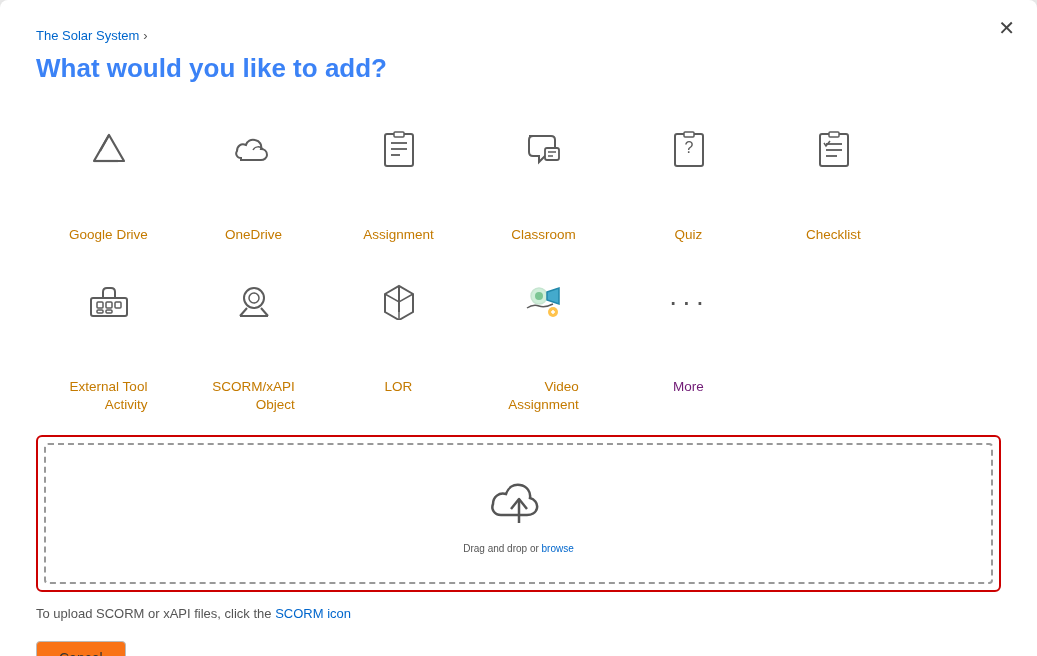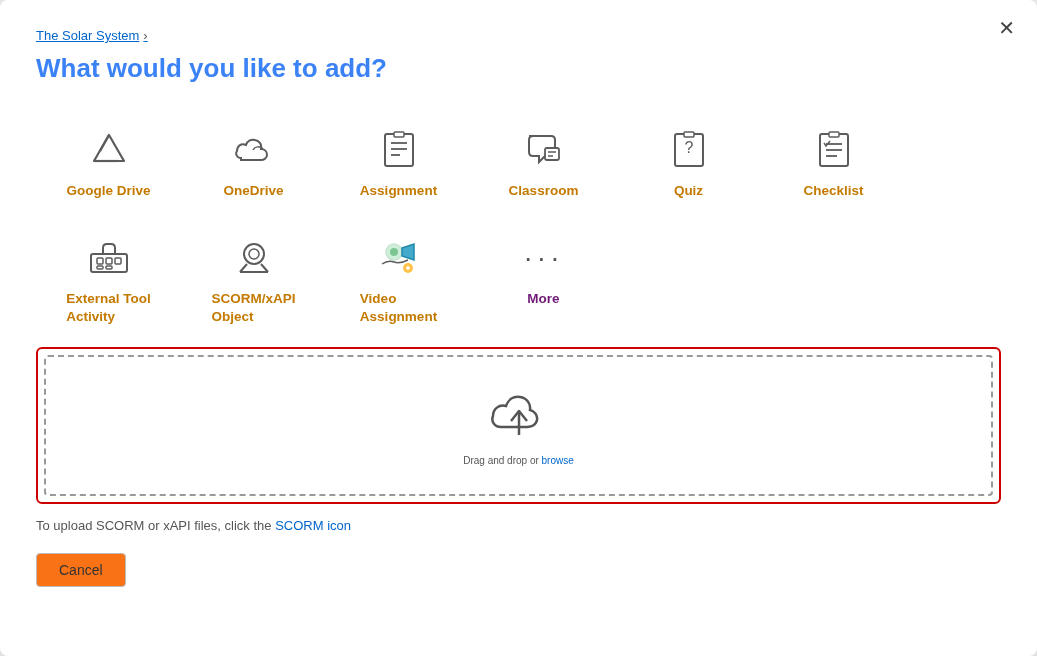--- a/index.html
+++ b/index.html
@@ -31,21 +31,20 @@
       border: none;
       line-height: 1;
     }
     .breadcrumb {
       font-size: 13px;
       color: #0066cc;
       margin-bottom: 10px;
       display: flex;
       align-items: center;
       gap: 4px;
-      text-decoration: underline;
     }
     .breadcrumb span {
       color: #555;
     }
     .modal-title {
       font-size: 26px;
       font-weight: 600;
       color: #3b82f6;
       margin-bottom: 28px;
     }
@@ -73,23 +72,24 @@
       margin-bottom: 10px;
       line-height: 1;
       display: flex;
       align-items: center;
       justify-content: center;
       height: 44px;
     }
     .item-label {
       font-size: 13.5px;
       color: #c47a00;
-      text-align: left;
-      font-weight: 700;
+      text-align: right;
+      font-weight: 400;
       line-height: 1.35;
+      margin-top: 44px;
     }
     .item-label.dark {
       color: #701a75;
     }
     
     .dropzone-wrapper {
       border: 2px solid #cc0000;
       border-radius: 6px;
       padding: 6px;
       margin-bottom: 14px;
@@ -267,20 +267,31 @@
           <circle cx="20" cy="14" r="10" stroke="#5c5c5c" stroke-width="2" fill="none"></circle>
           <circle cx="20" cy="14" r="5" stroke="#5c5c5c" stroke-width="1.5" fill="none"></circle>
           <path d="M13 24 L6 32" stroke="#5c5c5c" stroke-width="2"></path>
           <path d="M27 24 L34 32" stroke="#5c5c5c" stroke-width="2"></path>
           <line x1="6" y1="32" x2="34" y2="32" stroke="#5c5c5c" stroke-width="2"></line>
         </svg>
       </span>
       <span class="item-label">SCORM/xAPI<br>Object</span>
     </button>
 
+    <button class="item-btn">
+      <span class="item-icon icon-lor">
+        <svg width="38" height="36" viewBox="0 0 38 36" fill="none" xmlns="http://www.w3.org/2000/svg">
+          <path d="M19 2 L19 28" stroke="#5c5c5c" stroke-width="2"></path>
+          <path d="M5 10 L19 2 L33 10 L33 28 L19 36 L5 28 Z" stroke="#5c5c5c" stroke-width="2" fill="none"></path>
+          <path d="M5 10 L19 18 L33 10" stroke="#5c5c5c" stroke-width="1.5"></path>
+          <path d="M19 18 L19 36" stroke="#5c5c5c" stroke-width="1.5"></path>
+        </svg>
+      </span>
+      <span class="item-label">LOR</span>
+    </button>
 
 
     <button class="item-btn">
       <span class="item-icon icon-va">
         <svg width="42" height="36" viewBox="0 0 42 36" fill="none" xmlns="http://www.w3.org/2000/svg">
           <circle cx="16" cy="12" r="8" fill="#66cc88" opacity="0.3" stroke="#44aa66" stroke-width="1.5"></circle>
           <circle cx="16" cy="12" r="4" fill="#44aa66" opacity="0.6"></circle>
           <path d="M24 8 L36 4 L36 20 L24 16 Z" fill="#44aacc" stroke="#2288aa" stroke-width="1.5"></path>
           <path d="M4 24 Q10 20 16 22 Q22 24 30 20" stroke="#5c5c5c" stroke-width="1.5" fill="none"></path>
           <circle cx="30" cy="28" r="5" fill="#ffaa00" opacity="0.7"></circle>

